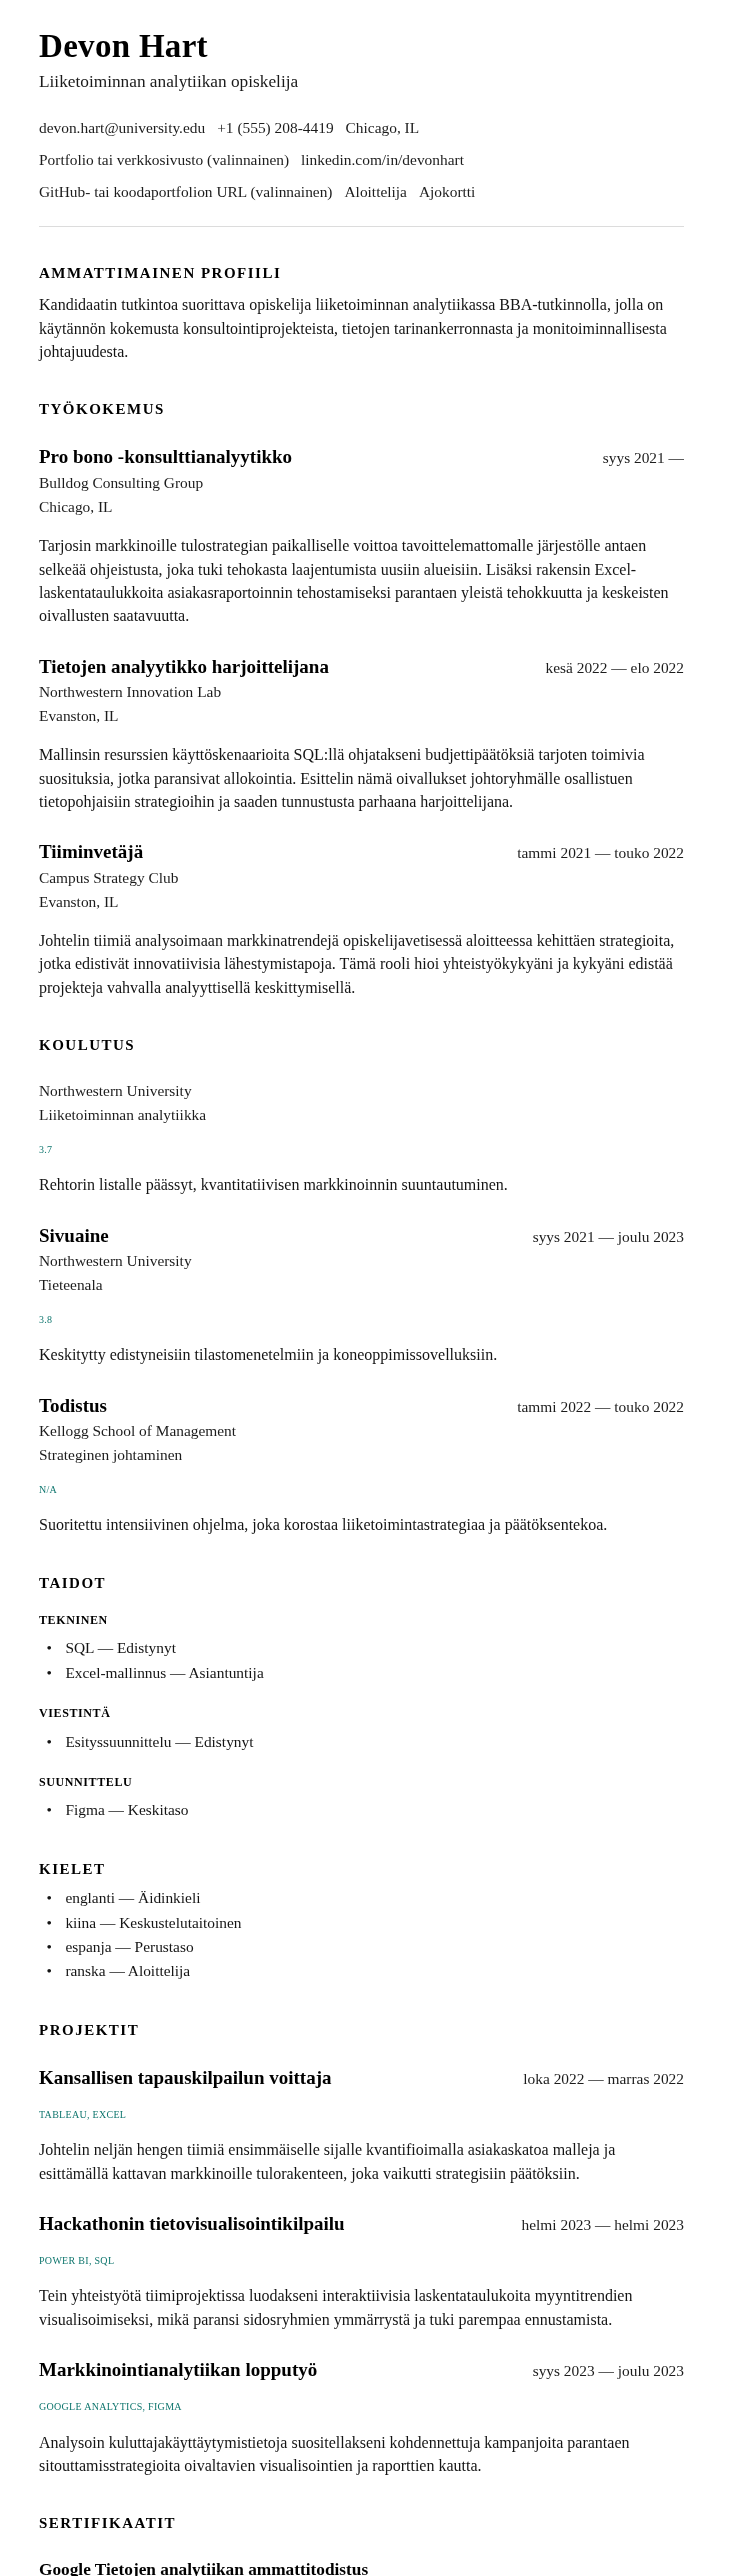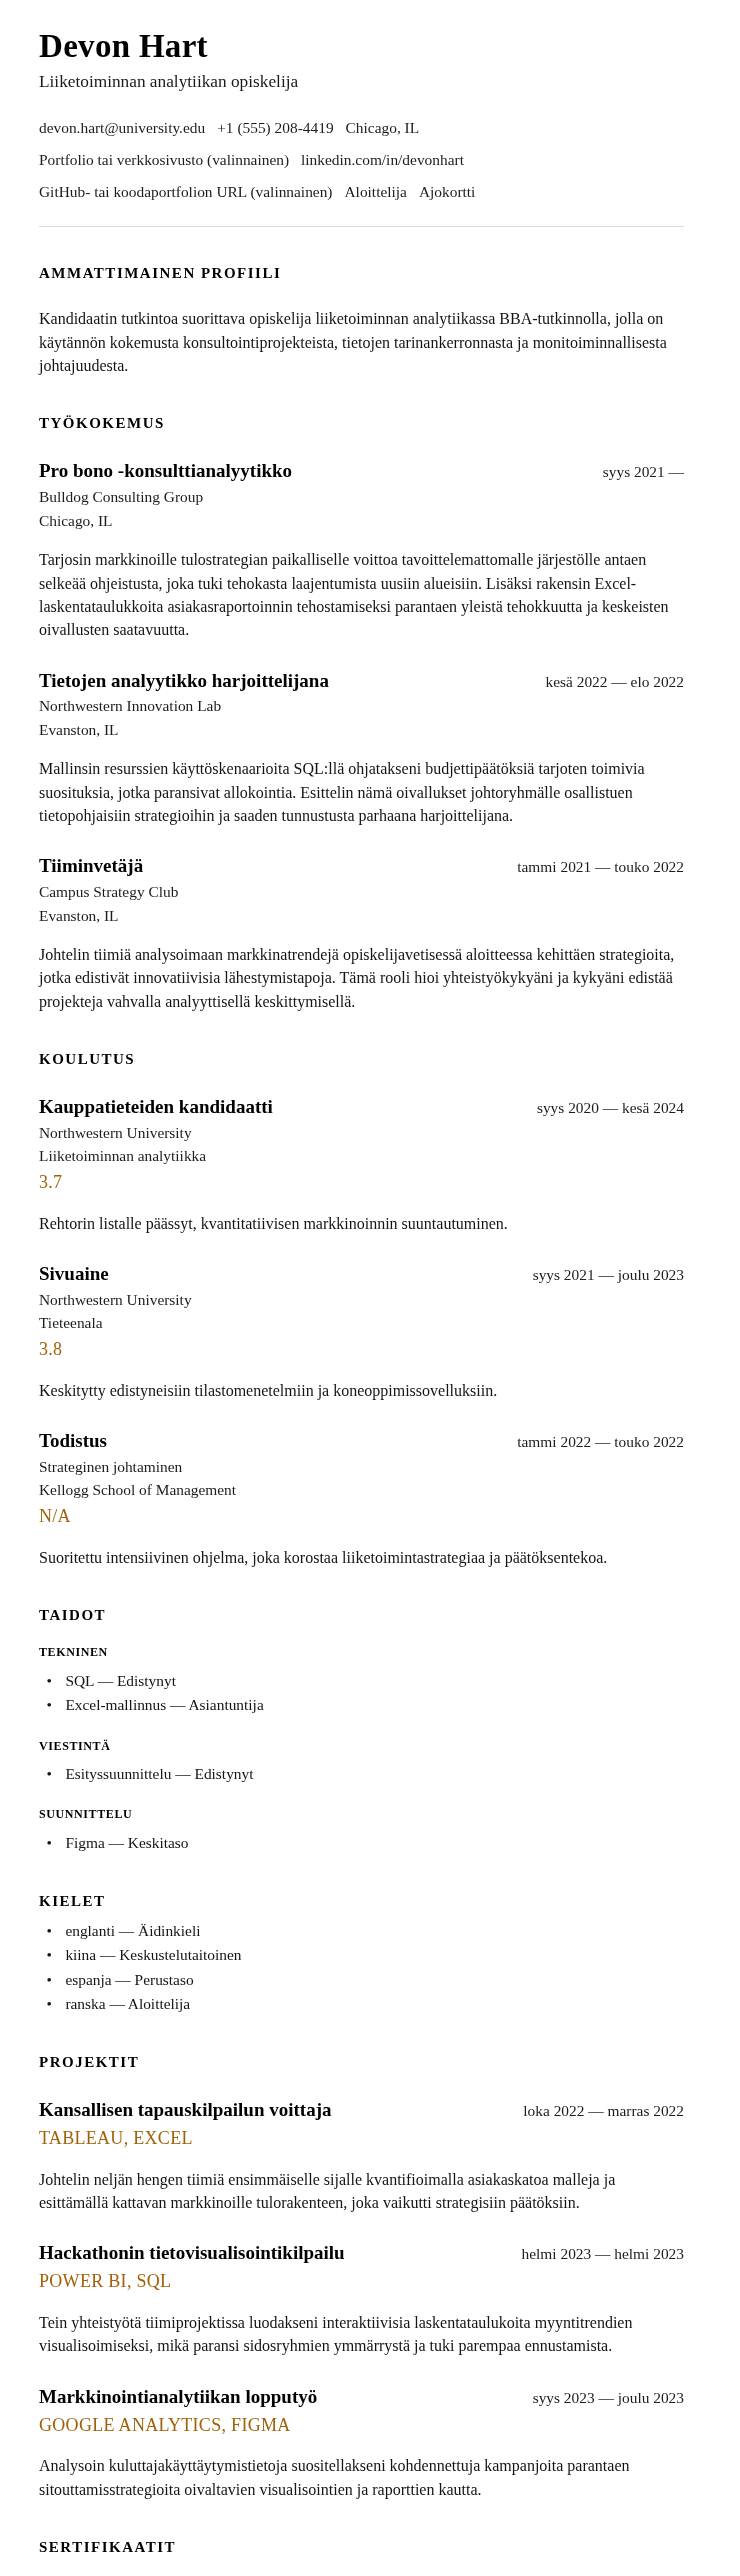--- a/index.html
+++ b/index.html
@@ -42,21 +42,21 @@
   .section { margin-top: 38px; }
   .section-heading {
     font-size: 15px;
     font-weight: 700;
     letter-spacing: 1.5px;
     color: #000000;
   }
   .profile-text {
     font-size: 16px;
     line-height: 1.46;
-    margin-top: 25px;
+    margin-top: 11px;
   }
   .entry { margin-top: 28px; }
   .entry-head {
     display: flex;
     justify-content: space-between;
     align-items: baseline;
   }
   .entry-title {
     font-size: 19px;
     font-weight: 700;
@@ -66,23 +66,23 @@
     font-size: 15.4px;
     white-space: nowrap;
     color: #1c1c1c;
   }
   .entry-sub {
     font-size: 15.4px;
     margin-top: 5.6px;
     color: #1c1c1c;
   }
   .small-muted {
-    font-size: 18px;
-    color: #a16207;
-    margin-top: 7px;
+    font-size: 10px;
+    color: #0f766e;
+    margin-top: 20px;
     letter-spacing: 0.3px;
   }
   .desc {
     font-size: 16px;
     line-height: 1.46;
     margin-top: 18.5px;
   }
   .group-title {
     font-size: 12px;
     font-weight: 700;
@@ -170,24 +170,20 @@
       <div class="entry-sub">Campus Strategy Club</div>
       <div class="entry-sub">Evanston, IL</div>
       <p class="desc">Johtelin tiimiä analysoimaan markkinatrendejä opiskelijavetisessä aloitteessa kehittäen strategioita, jotka edistivät innovatiivisia lähestymistapoja. Tämä rooli hioi yhteistyökykyäni ja kykyäni edistää projekteja vahvalla analyyttisellä keskittymisellä.</p>
     </div>
   </section>
 
   <section class="section">
     <div class="section-heading">KOULUTUS</div>
 
     <div class="entry">
-      <div class="entry-head">
-        <div class="entry-title">Kauppatieteiden kandidaatti</div>
-        <div class="entry-dates">syys 2020 — kesä 2024</div>
-      </div>
       <div class="entry-sub">Northwestern University</div>
       <div class="entry-sub">Liiketoiminnan analytiikka</div>
       <div class="small-muted">3.7</div>
       <p class="desc">Rehtorin listalle päässyt, kvantitatiivisen markkinoinnin suuntautuminen.</p>
     </div>
 
     <div class="entry">
       <div class="entry-head">
         <div class="entry-title">Sivuaine</div>
         <div class="entry-dates">syys 2021 — joulu 2023</div>
@@ -196,22 +192,22 @@
       <div class="entry-sub">Tieteenala</div>
       <div class="small-muted">3.8</div>
       <p class="desc">Keskitytty edistyneisiin tilastomenetelmiin ja koneoppimissovelluksiin.</p>
     </div>
 
     <div class="entry">
       <div class="entry-head">
         <div class="entry-title">Todistus</div>
         <div class="entry-dates">tammi 2022 — touko 2022</div>
       </div>
+      <div class="entry-sub">Kellogg School of Management</div>
       <div class="entry-sub">Strateginen johtaminen</div>
-      <div class="entry-sub">Kellogg School of Management</div>
       <div class="small-muted">N/A</div>
       <p class="desc">Suoritettu intensiivinen ohjelma, joka korostaa liiketoimintastrategiaa ja päätöksentekoa.</p>
     </div>
   </section>
 
   <section class="section">
     <div class="section-heading">TAIDOT</div>
 
     <div>
       <div class="group-title">TEKNINEN</div>

